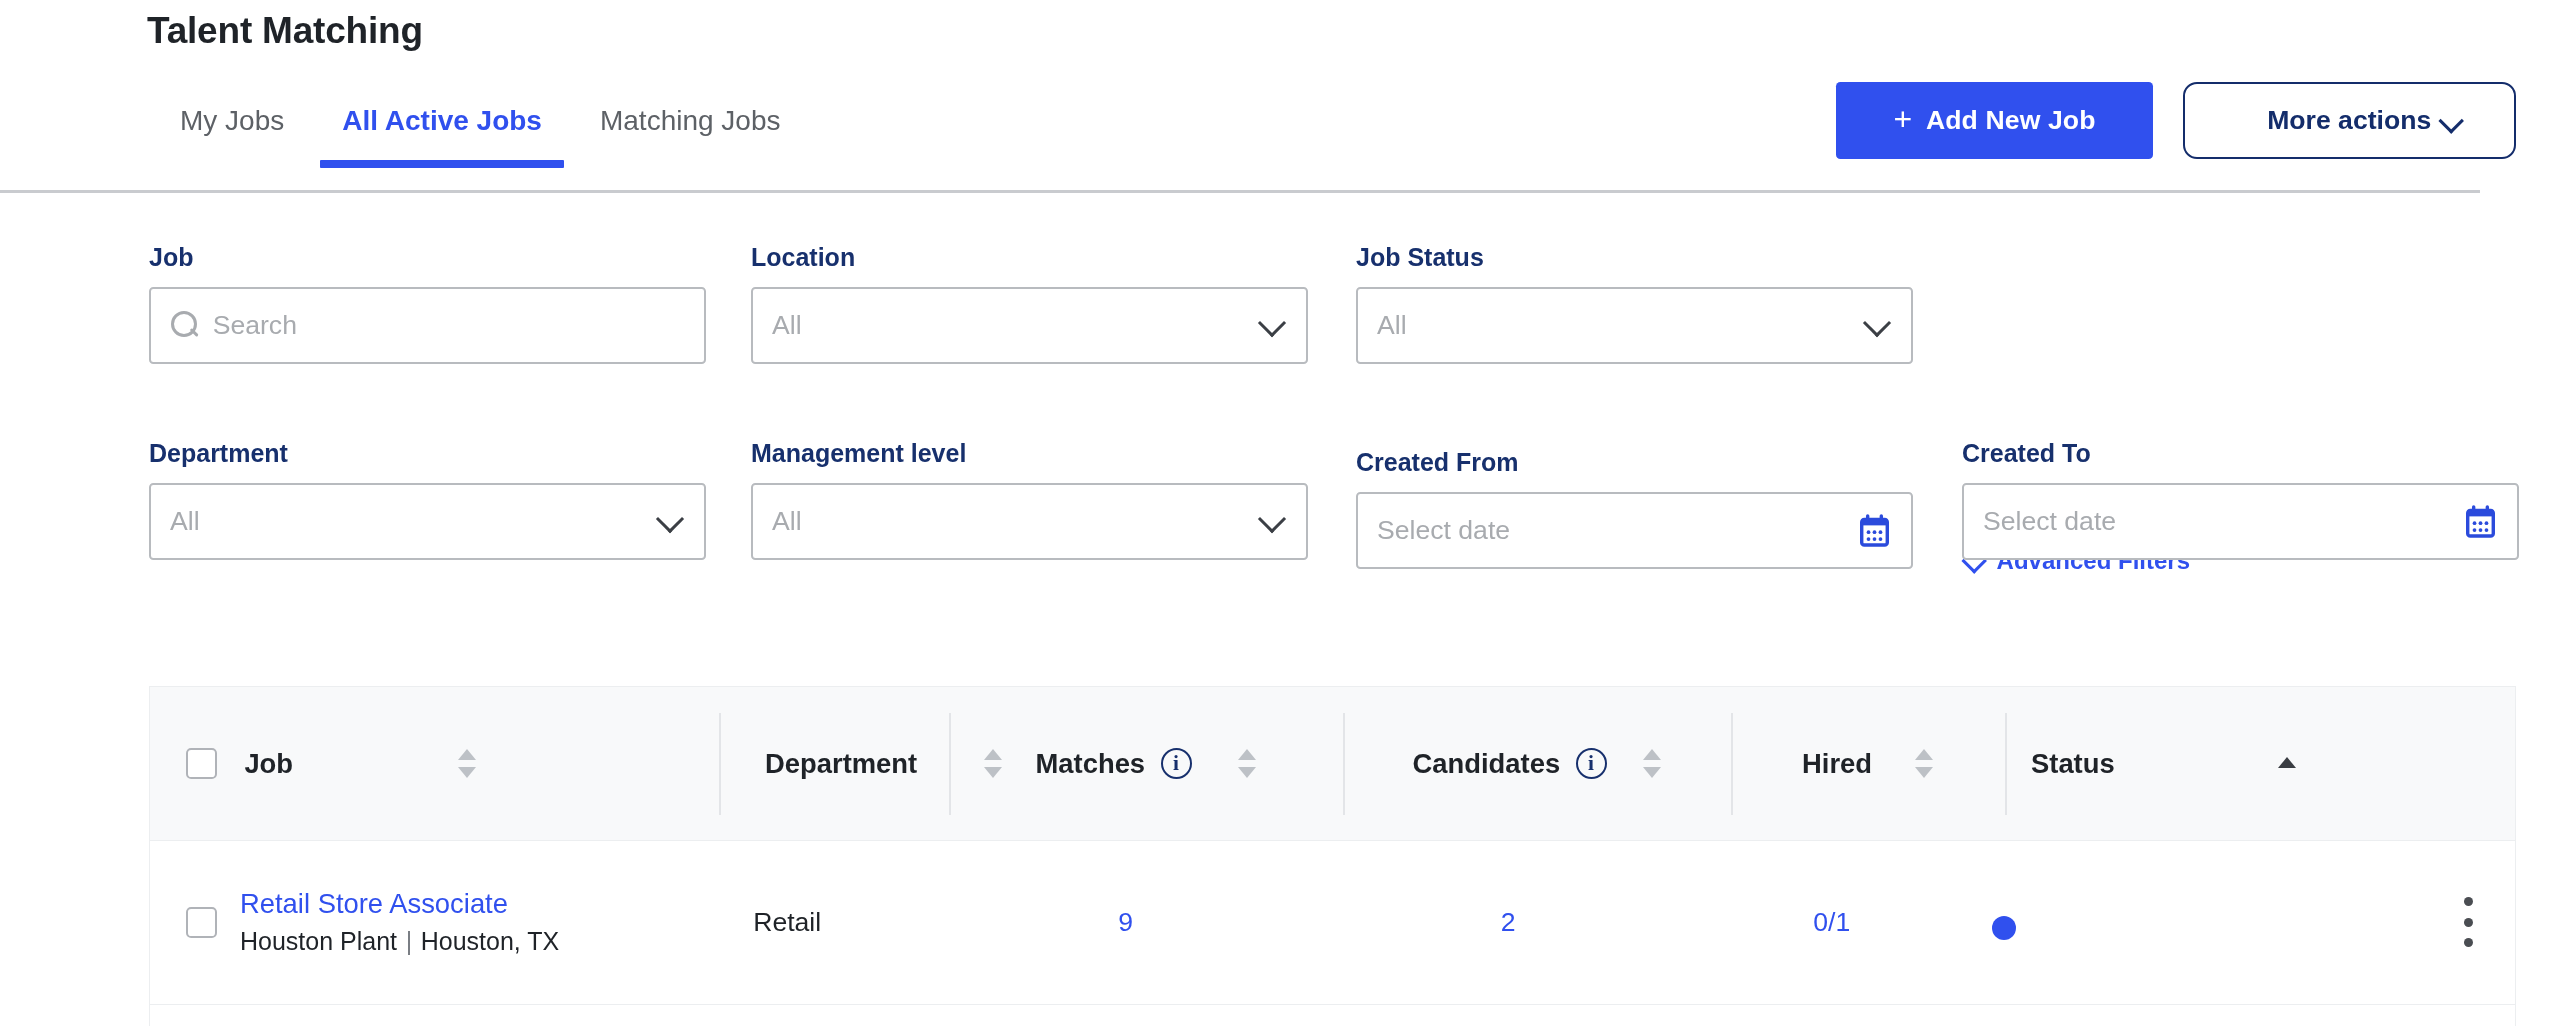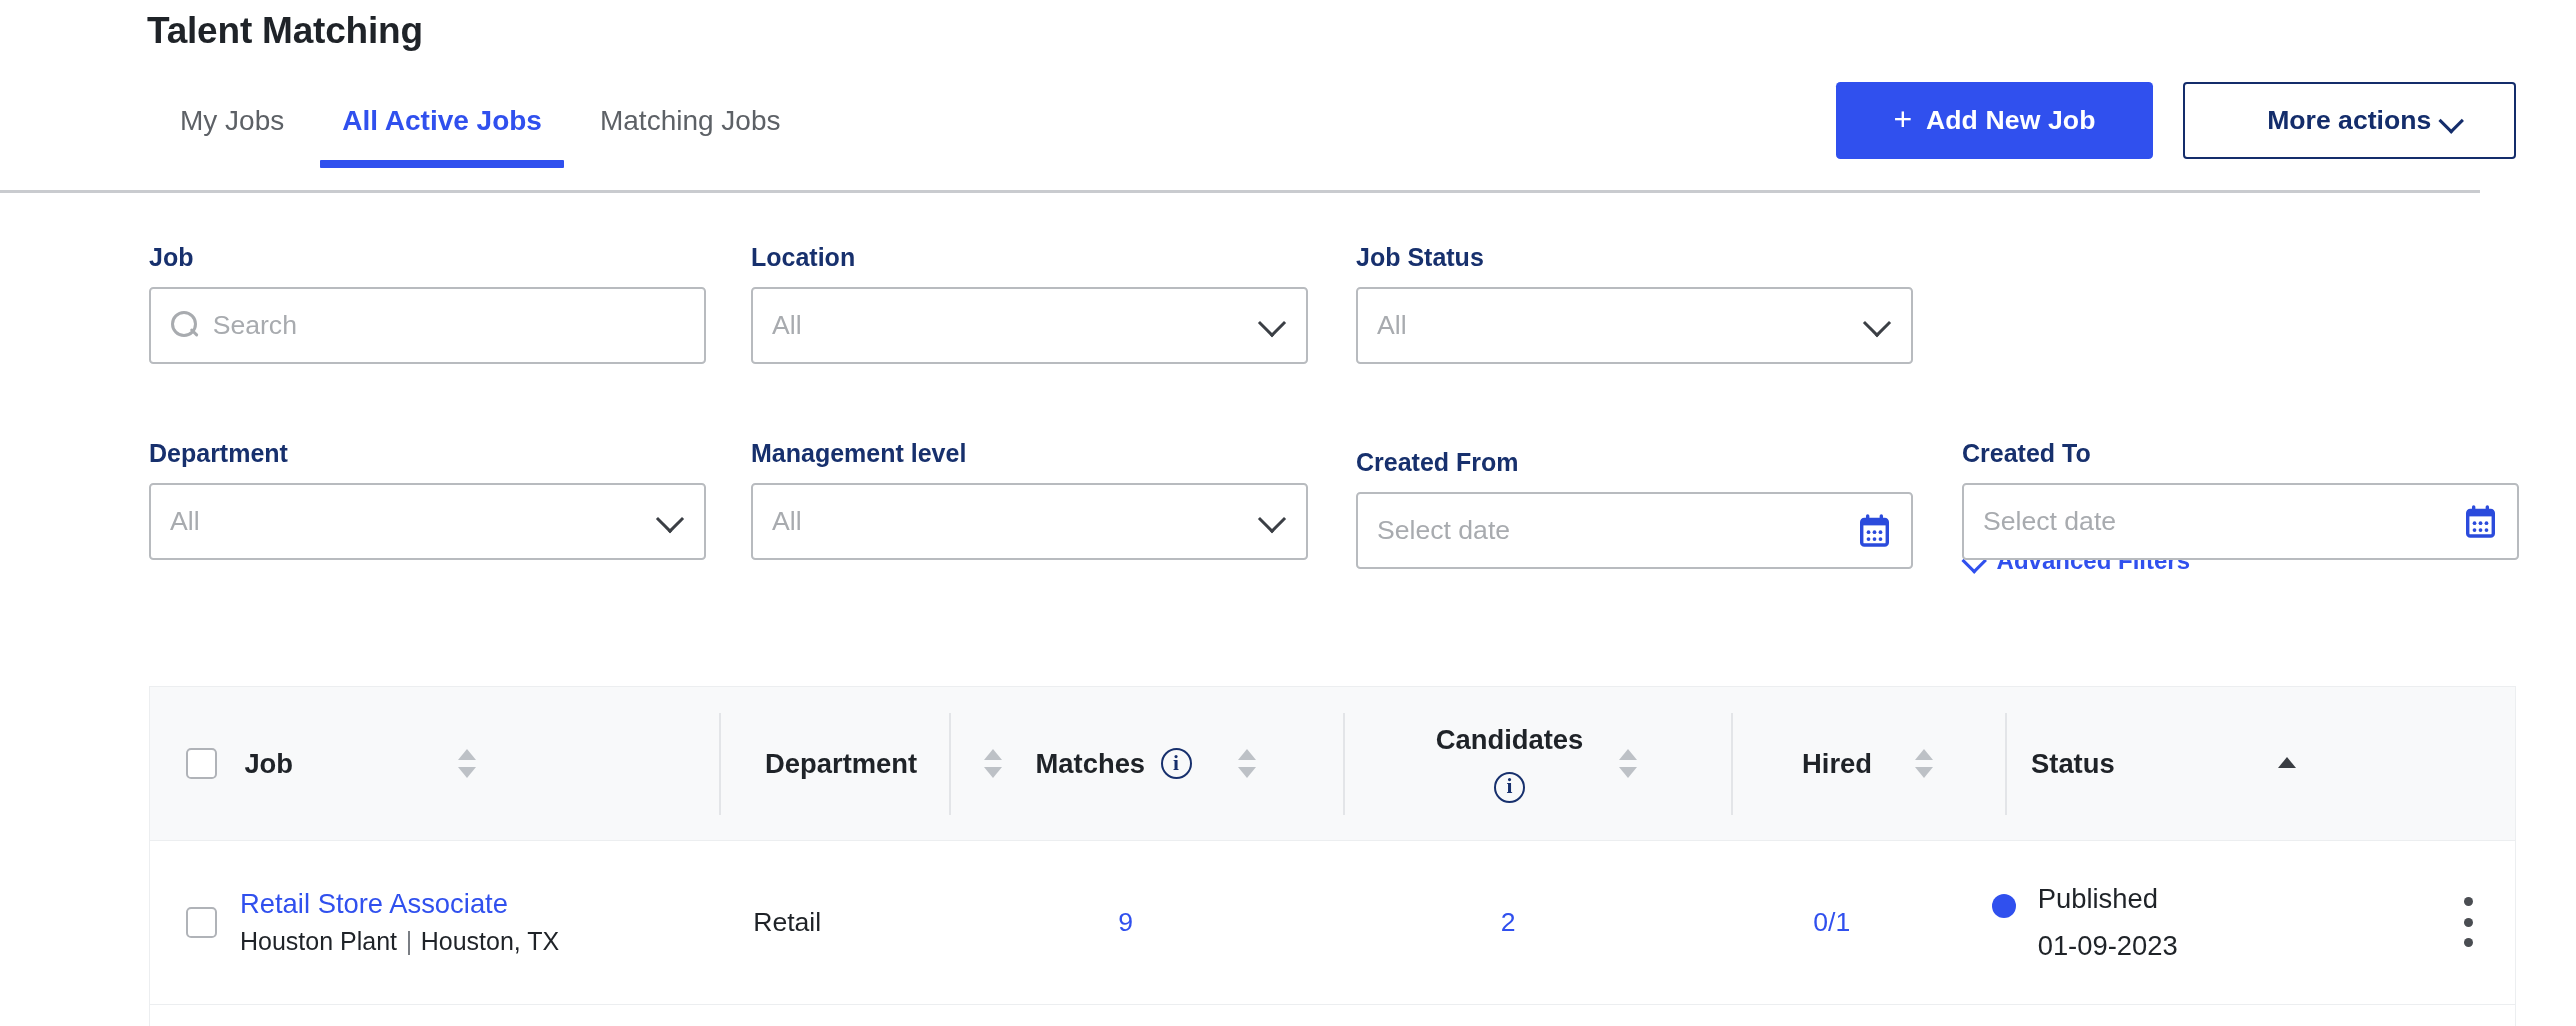--- a/index.html
+++ b/index.html
@@ -39,21 +39,21 @@
     position: absolute; left: 1836px; top: 82px; width: 317px; height: 77px;
     background: #3050ee; color: #ffffff; border: none; border-radius: 4.3px;
     font-size: 26.6px; font-weight: 700; font-family: inherit;
     display: flex; align-items: center; justify-content: center; gap: 13.7px;
     cursor: pointer; letter-spacing: 0.1px;
   }
   .btn-add .plus { font-size: 32px; font-weight: 400; line-height: 1; margin-top: -2.6px; }
 
   .btn-more {
     position: absolute; left: 2183px; top: 82px; width: 333px; height: 77px;
-    background: #ffffff; color: #142d6b; border: 2.6px solid #142d6b; border-radius: 4px;
+    background: #ffffff; color: #142d6b; border: 2.6px solid #142d6b; border-radius: 14px;
     font-size: 26.6px; font-weight: 700; font-family: inherit;
     display: flex; align-items: center; justify-content: center; gap: 10px;
     cursor: pointer;
     padding-left: 36px;
   }
   .chev { display:inline-block; width: 20.6px; height: 20.6px; position: relative; }
   .chev::before {
     content:""; position:absolute; left: 0.9px; top: 1.7px; width: 15.4px; height: 15.4px;
     border-right: 3.4px solid currentColor; border-bottom: 3.4px solid currentColor;
     transform: rotate(45deg);
@@ -352,21 +352,21 @@
           </span>
           <span class="sorter">
               <i class="up"></i>
               <i class="dn"></i>
             </span>
         </div>
       </div>
 
       <div class="th c-cand">
         <div class="lbl">
-          <span style="display:flex;align-items:center;gap:15.4px;flex-direction:column;">
+          <span style="display:flex;align-items:center;gap:15.4px;">
             <span>Candidates</span>
             <span class="info-ico">i</span>
           </span>
           <span class="sorter">
               <i class="up"></i>
               <i class="dn"></i>
             </span>
         </div>
       </div>
 
@@ -414,24 +414,20 @@
         <span class="num-link">2</span>
       </div>
 
       <div class="td c-hired">
         <span class="num-link">0/1</span>
       </div>
 
       <div class="td c-status">
         <div class="status-cell">
           <span class="dot"></span>
-          <span>
-            <div class="status-txt">Published</div>
-            <div class="status-date">01-09-2023</div>
-          </span>
         </div>
       </div>
 
       <div class="kebab">
           <i></i>
           <i></i>
           <i></i>
         </div>
     </div>
 

